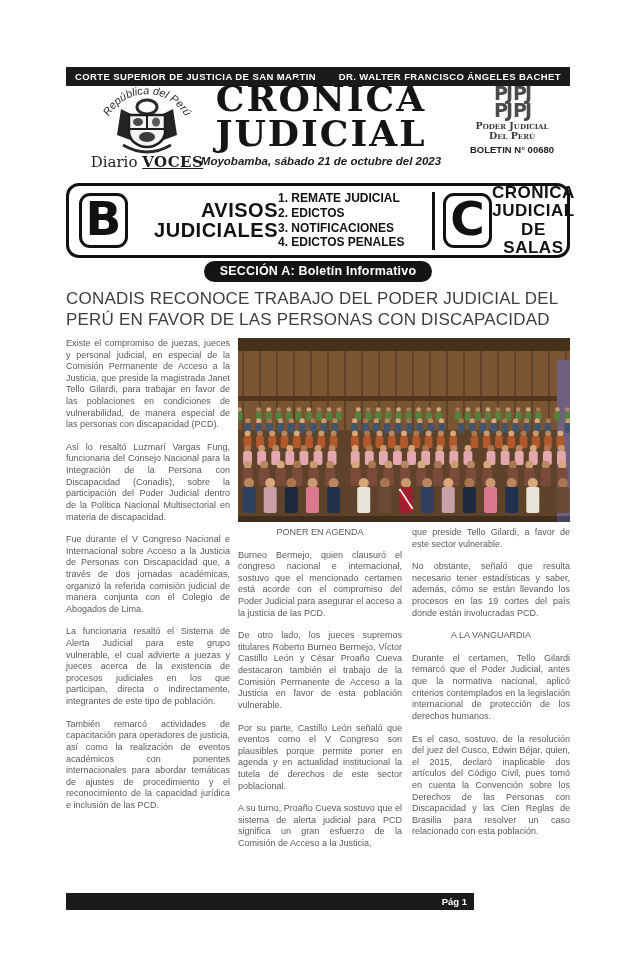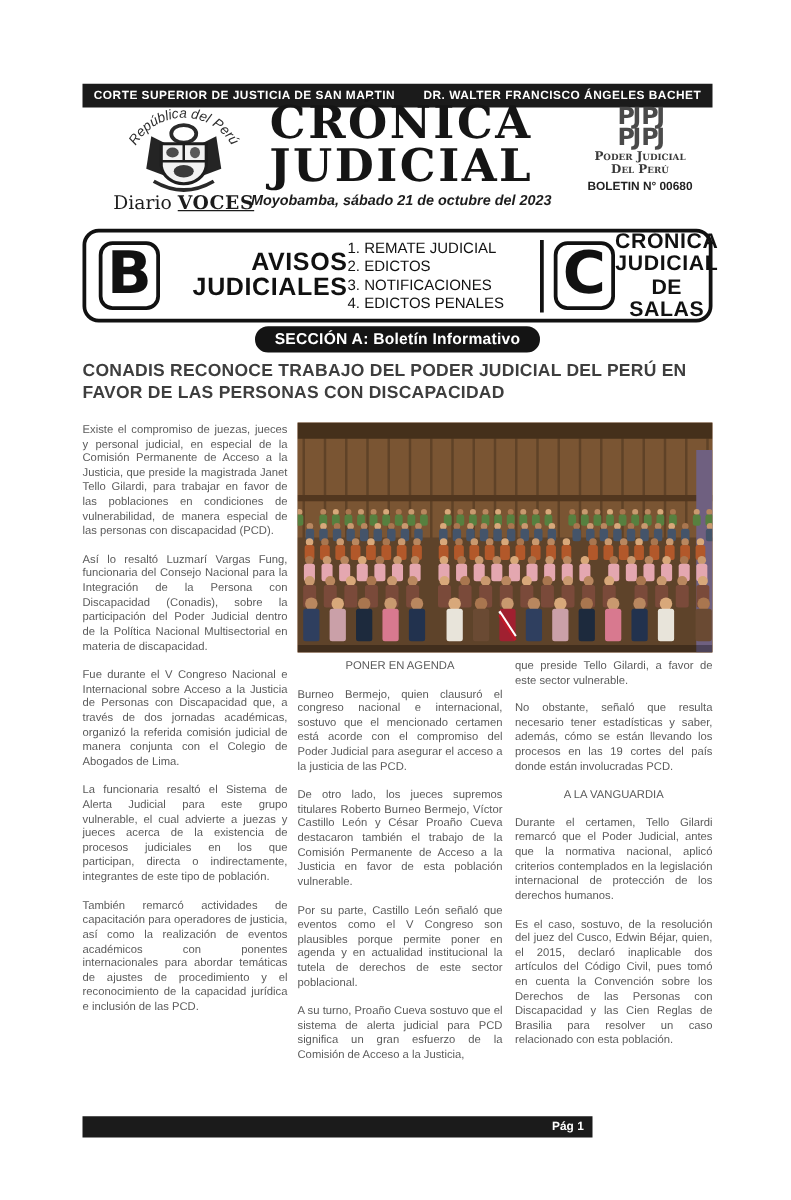--- a/index.html
+++ b/index.html
@@ -34,34 +34,34 @@
   
   .sections-box { position:absolute; left:66px; top:183px; width:504px; height:75px;
                   border:3px solid #111; border-radius:13px; display:flex; align-items:center;
                   padding:0 10px; color:#111; }
   .letter-box { flex:0 0 auto; width:49px; height:55px; border:3.5px solid #111; border-radius:11px;
                 display:flex; align-items:center; justify-content:center;
                 font-size:47px; font-weight:800; font-family:"DejaVu Sans", sans-serif;
                 color:#111; line-height:1; padding-bottom:4px; }
   .b-title { flex:0 0 auto; width:150px; text-align:right; font-weight:bold; font-size:20px;
              line-height:.98; letter-spacing:.5px; }
-  .b-list { flex:0 0 auto; width:152px; font-weight:normal; font-size:12px; line-height:1.22; }
+  .b-list { flex:0 0 auto; width:152px; font-weight:bold; font-size:12px; line-height:1.22; }
   .vdivider { flex:0 0 auto; width:3px; height:58px; background:#111; margin:0 8px 0 2px; }
   .c-title { flex:1; text-align:center; font-weight:bold; font-size:17px; line-height:1.08;
              letter-spacing:.5px; }
 
   
   .banner-row { position:absolute; left:66px; top:261px; width:504px; display:flex;
                 justify-content:center; }
   .banner-pill { background:#141414; color:#fff; font-weight:bold; font-size:12.5px;
                  padding:3px 16px 4px; border-radius:12px; letter-spacing:.2px;text-align:right; }
 
   
-  .headline { position:absolute; left:66px; top:288px; width:504px; font-weight:bold;
-              font-size:14px; line-height:1.24; color:#3e3e3e; letter-spacing:.2px; }
+  .headline { position:absolute; left:66px; top:288px; width:504px; font-weight:normal;
+              font-size:17px; line-height:1.24; color:#3e3e3e; letter-spacing:.2px; }
 
   
   .bodycol { position:absolute; font-size:9px; line-height:1.29; color:#5a5a5a;
              text-align:justify; hyphens:auto; }
   .bodycol p { margin-bottom:11px; }
   .subhead { text-align:center; margin-bottom:0; }
   .col1 { left:66px;  top:338px; width:164px; }
   .col2 { left:238px; top:527px; width:164px; }
   .col3 { left:412px; top:527px; width:158px; }
 

